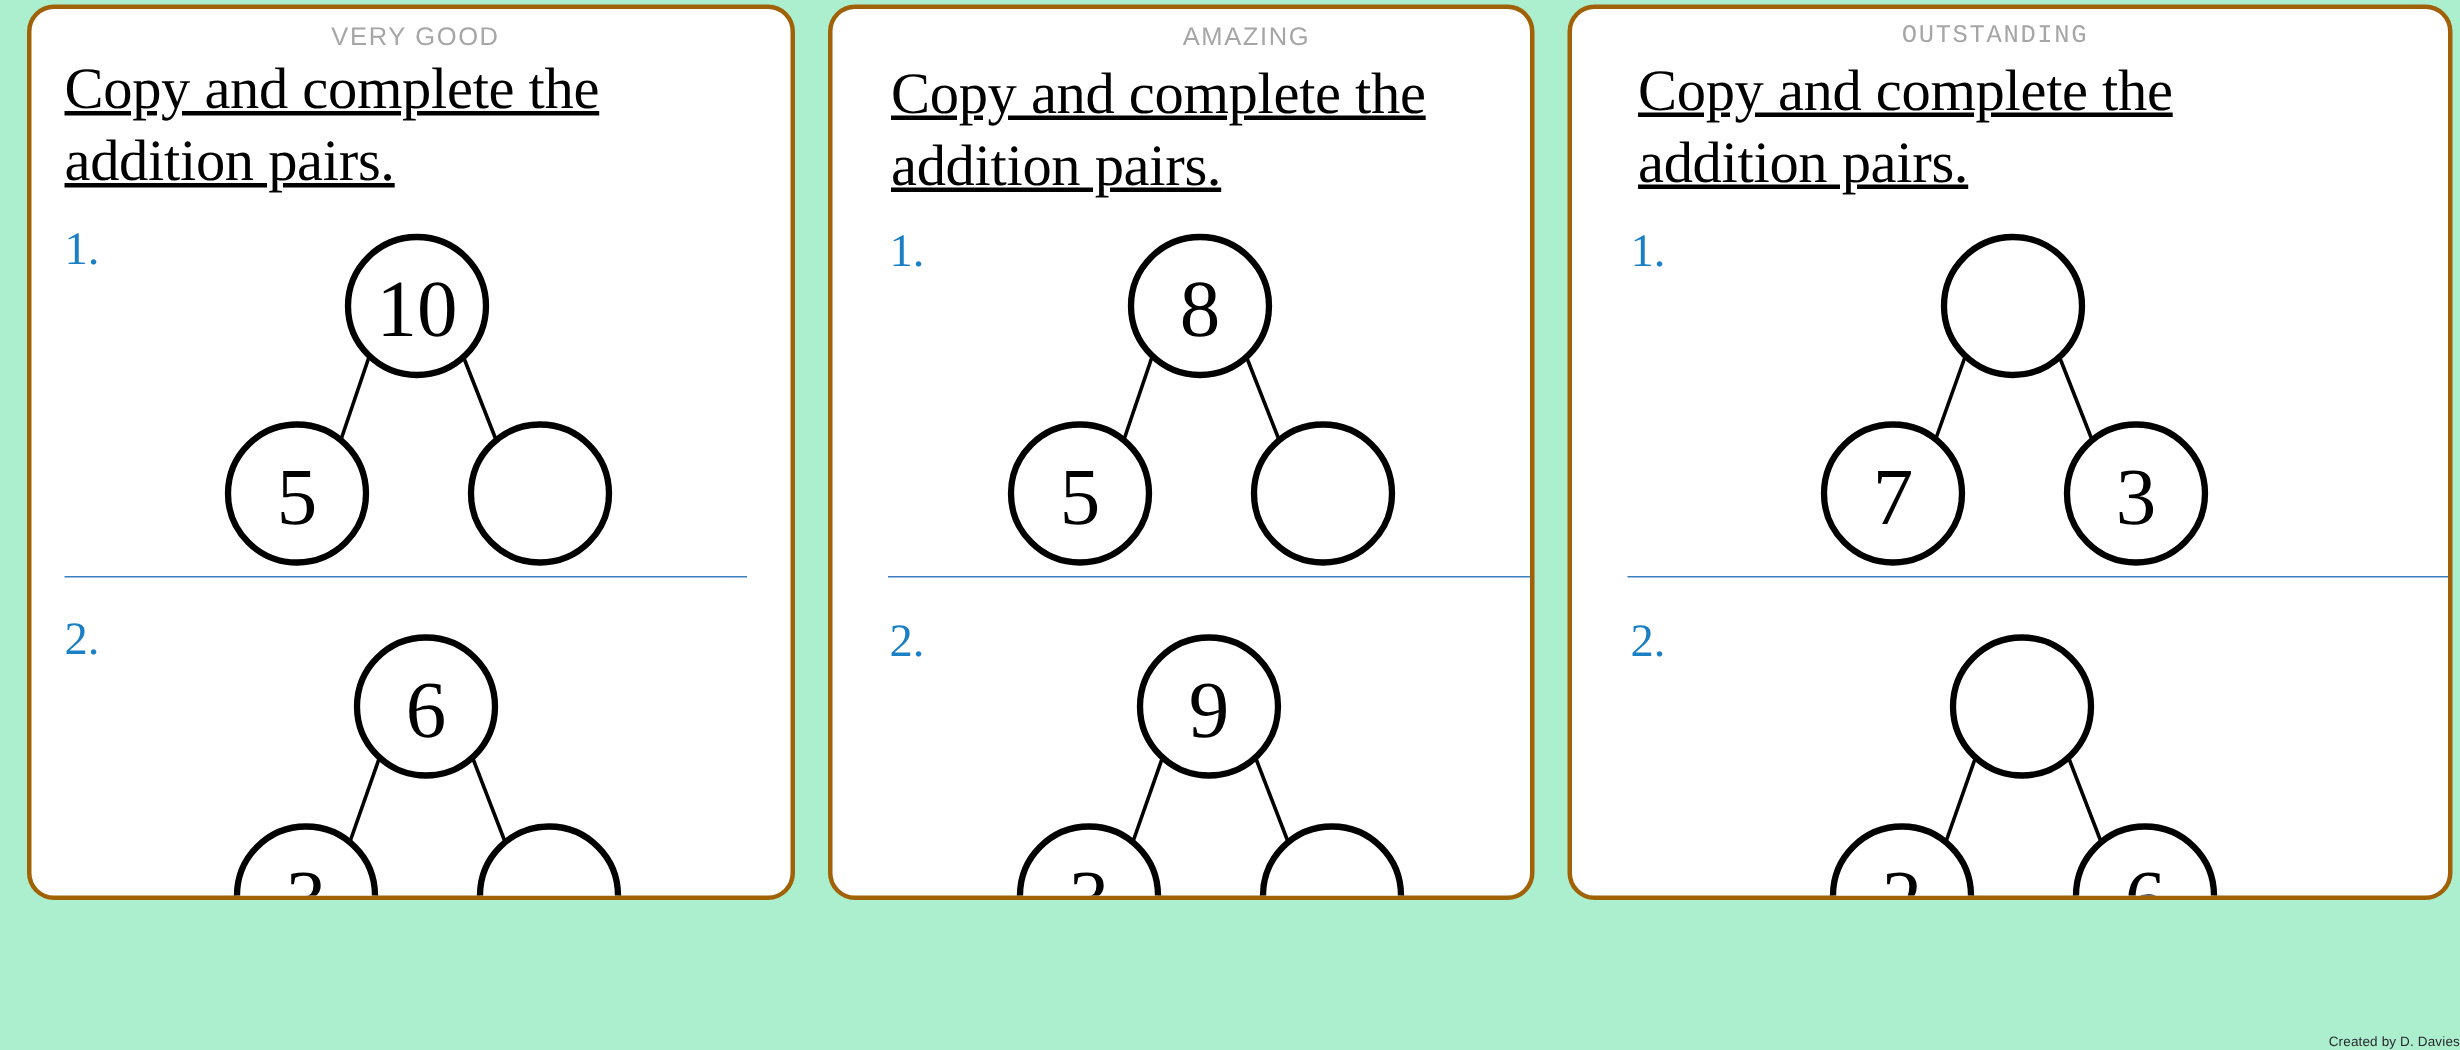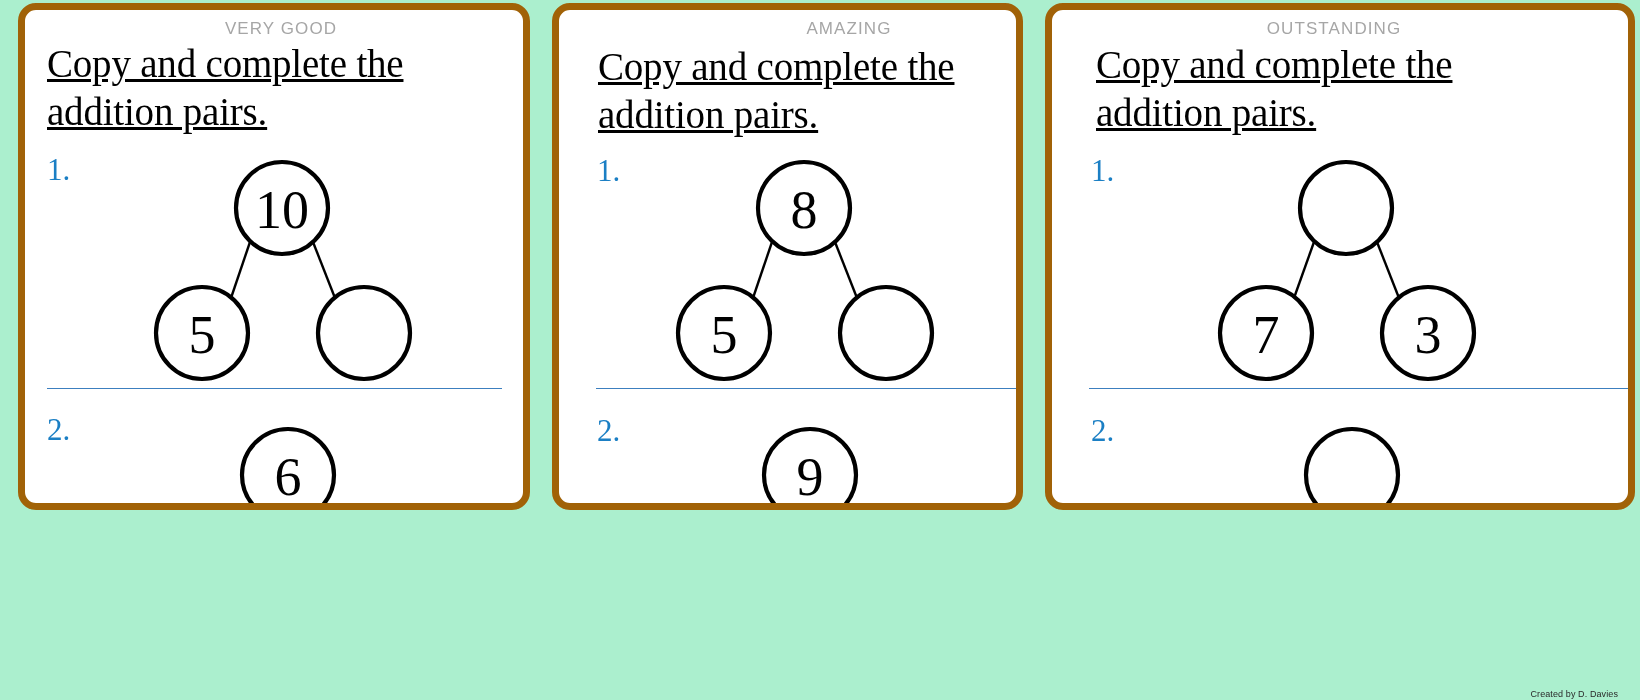--- a/index.html
+++ b/index.html
@@ -20,24 +20,24 @@
     position: absolute;
     inset: 0;
     display: flex;
     align-items: flex-start;
   }
 
   
   .card {
     position: relative;
     background: #FFFFFF;
-    border: 7px solid #a16207;
+    border: 3px solid #a16207;
     border-radius: 18px;
     overflow: hidden;
-    height: 507px;
+    height: 597px;
     margin-top: 3px;
   }
 
   .card-1 { width: 512px; margin-left: 18px; }
   .card-2 { width: 471px; margin-left: 22px; }
   .card-3 { width: 590px; margin-left: 22px; }
 
   .card-inner {
     position: absolute;
     top: 0; left: 0;
@@ -54,22 +54,22 @@
     left: 0;
     width: 512px;
     text-align: center;
     font-family: "Liberation Sans", sans-serif;
     font-size: 17px;
     letter-spacing: 1.1px;
     color: #A6A6A6;
     font-weight: 300;
     white-space: nowrap;
   }
-  .card-2 .award-label { left: 17px; }
-  .card-3 .award-label { left: 4px; }
+  .card-2 .award-label { left: 3px; }
+  .card-3 .award-label { left: 4px; font-family: Liberation Mono, monospace; }
 
   
   .card-title {
     position: absolute;
     top: 30px;
     left: 22px;
     width: 440px;
     font-family: "Liberation Serif", serif;
     font-size: 39px;
     line-height: 48px;
@@ -131,21 +131,21 @@
     font-family: "Liberation Serif", serif;
     font-size: 54px;
     fill: #000000;
     text-anchor: middle;
     dominant-baseline: central;
   }
 
   
   .credit {
     position: absolute;
-    right: 22px;
+    right: 0;
     bottom: 1px;
     font-family: "Liberation Sans", sans-serif;
     font-size: 9px;
     color: #2A2A2A;
     letter-spacing: 0.1px;
     white-space: nowrap;
   }
 </style>
 </head>
 <body>

